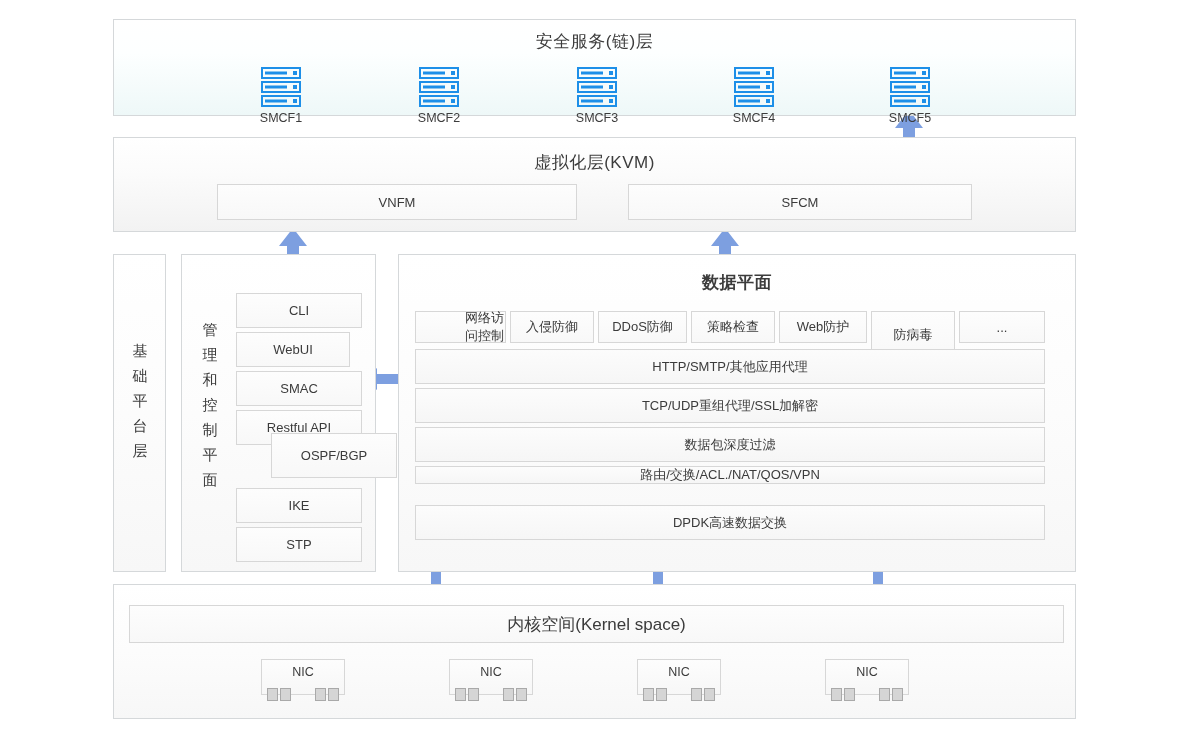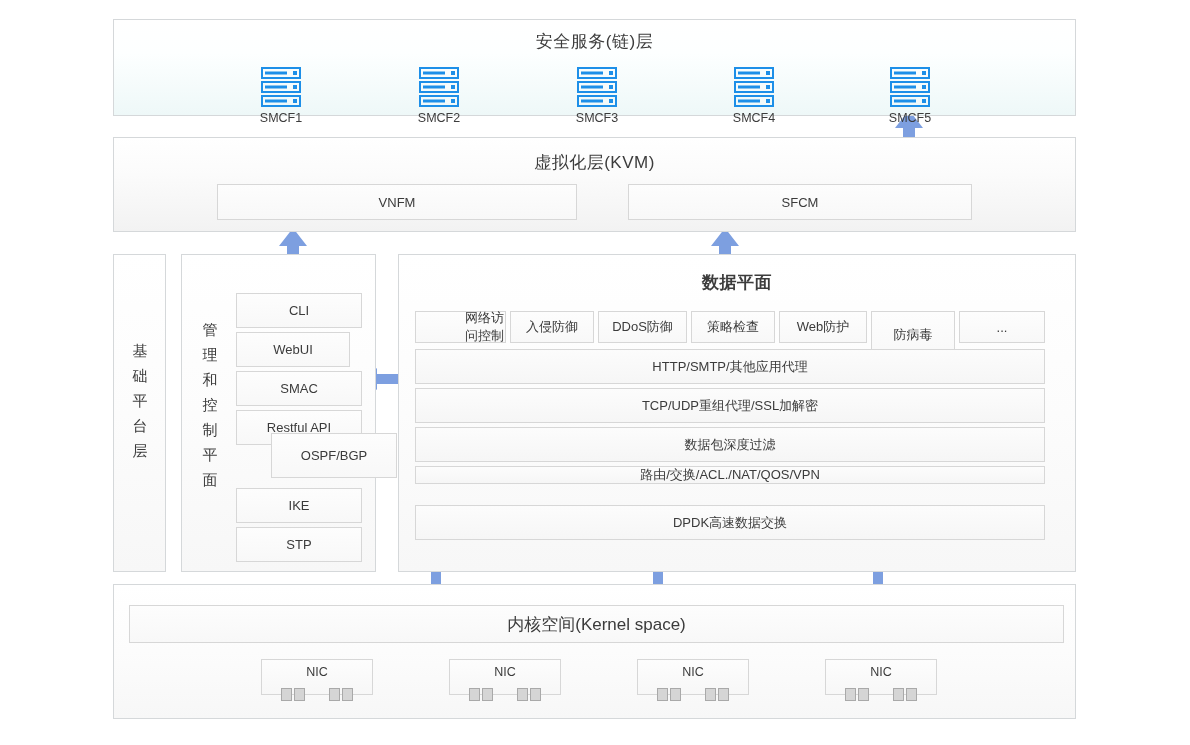--- a/index.html
+++ b/index.html
@@ -97,21 +97,21 @@
 
   
   .arrow {
     position: absolute;
   }
   .arrow svg { display: block; }
 
   
   .nic {
     position: absolute;
-    width: 112px;
+    width: 84px;
     height: 36px;
     box-sizing: border-box;
     border: 1px solid #d7d7d7;
     background: linear-gradient(to bottom, #fdfdfd 0%, #f7f7f7 100%);
   }
   .nic-label {
     position: absolute;
     top: 5px;
     left: 0;
     width: 100%;

